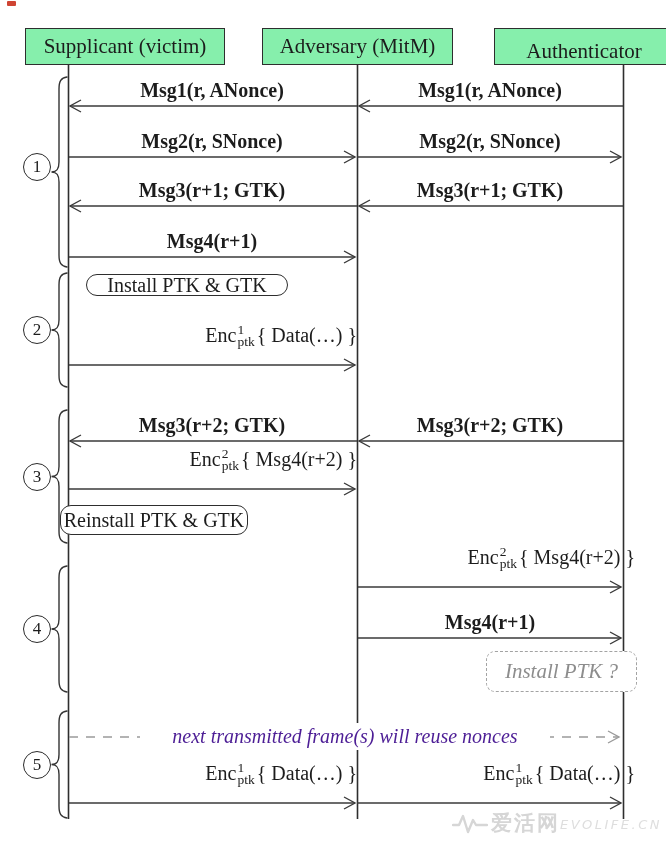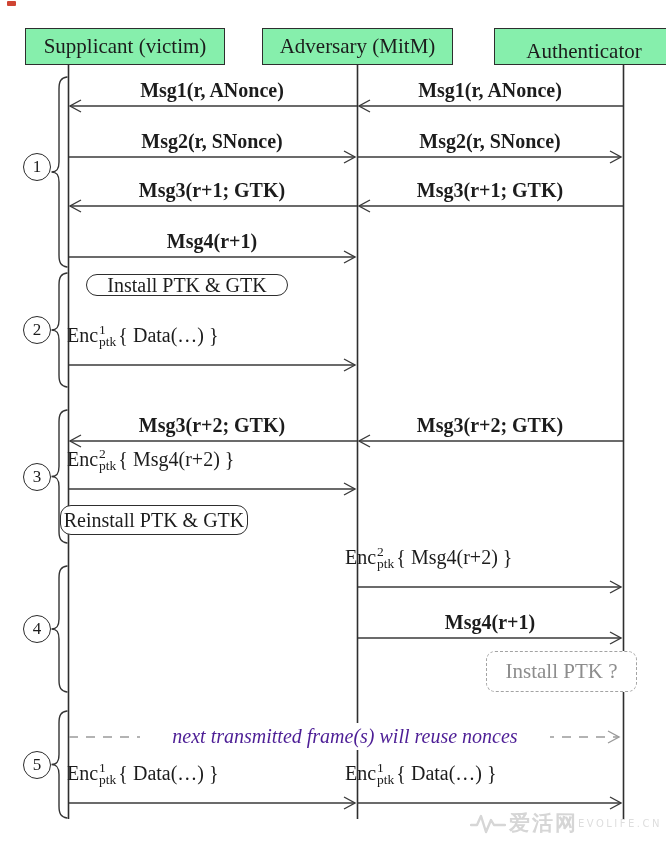--- a/index.html
+++ b/index.html
@@ -9,50 +9,50 @@
   }
   svg.overlay{position:absolute;left:0;top:0;}
   .actor-box{
     position:absolute;top:28px;height:37px;border:1.6px solid #2e2e2e;background:#86efac;
     display:flex;align-items:center;justify-content:center;font-size:21px;box-sizing:border-box;
   }
   .msg-lbl{
     position:absolute;width:290px;text-align:center;font-size:20px;line-height:24px;white-space:nowrap;font-weight:bold;
   }
   .enc-lbl{
-    position:absolute;width:290px;display:flex;justify-content:flex-start;align-items:flex-start;
+    position:absolute;width:290px;display:flex;justify-content:flex-end;align-items:flex-start;
     font-size:20px;line-height:24px;white-space:nowrap;
   }
   .supsub{
     display:inline-flex;flex-direction:column;align-items:flex-start;
     font-size:13.5px;line-height:12px;margin:1px 2px 0 1px;
   }
   .action-box{
     position:absolute;border:1.6px solid #2e2e2e;border-radius:11px;background:#fff;
     display:flex;align-items:center;justify-content:center;font-size:20px;box-sizing:border-box;white-space:nowrap;
   }
   .query-box{
     position:absolute;left:486px;top:651px;width:151px;height:41px;border:1.6px dashed #a3a3a3;
     border-radius:9px;display:flex;align-items:center;justify-content:center;
-    font-size:21px;color:#8d8d8d;box-sizing:border-box;background:#fff;white-space:nowrap;
+    font-size:21px;color:#8d8d8d;box-sizing:border-box;background:#fff;white-space:nowrap;font-style:italic;
   }
   .stage-num{
     position:absolute;width:28px;height:28px;border:1.6px solid #2b2b2b;border-radius:50%;
     display:flex;align-items:center;justify-content:center;font-size:17px;box-sizing:border-box;background:#fff;
   }
   .annotation{
     position:absolute;left:140px;top:723px;width:410px;text-align:center;
     font-style:italic;font-size:20px;line-height:27px;color:#4c1d95;background:#fff;white-space:nowrap;
   }
   .watermark{
     position:absolute;right:4px;bottom:6px;display:flex;align-items:center;gap:3px;color:#d6d6d6;
   }
   .wm-text{display:flex;flex-direction:row;align-items:center;line-height:1;}
   .wm-name{font-size:21px;font-weight:bold;letter-spacing:2px;font-family:"DejaVu Sans",sans-serif;}
-  .wm-sub{font-size:10px;letter-spacing:2.5px;margin-top:2px;font-family:"DejaVu Sans",sans-serif;color:#dedede;}
+  .wm-sub{font-size:13px;letter-spacing:2.5px;margin-top:2px;font-family:"DejaVu Sans",sans-serif;color:#dedede;font-style:italic;}
   .artifact{position:absolute;left:7px;top:1px;width:9px;height:5px;background:#cf4433;border-radius:1px;}
 </style>
 </head>
 <body>
 
 <div id="canvas">
 
   <div class="artifact"></div>
 
   <svg class="overlay" width="666" height="841" viewBox="0 0 666 841">

